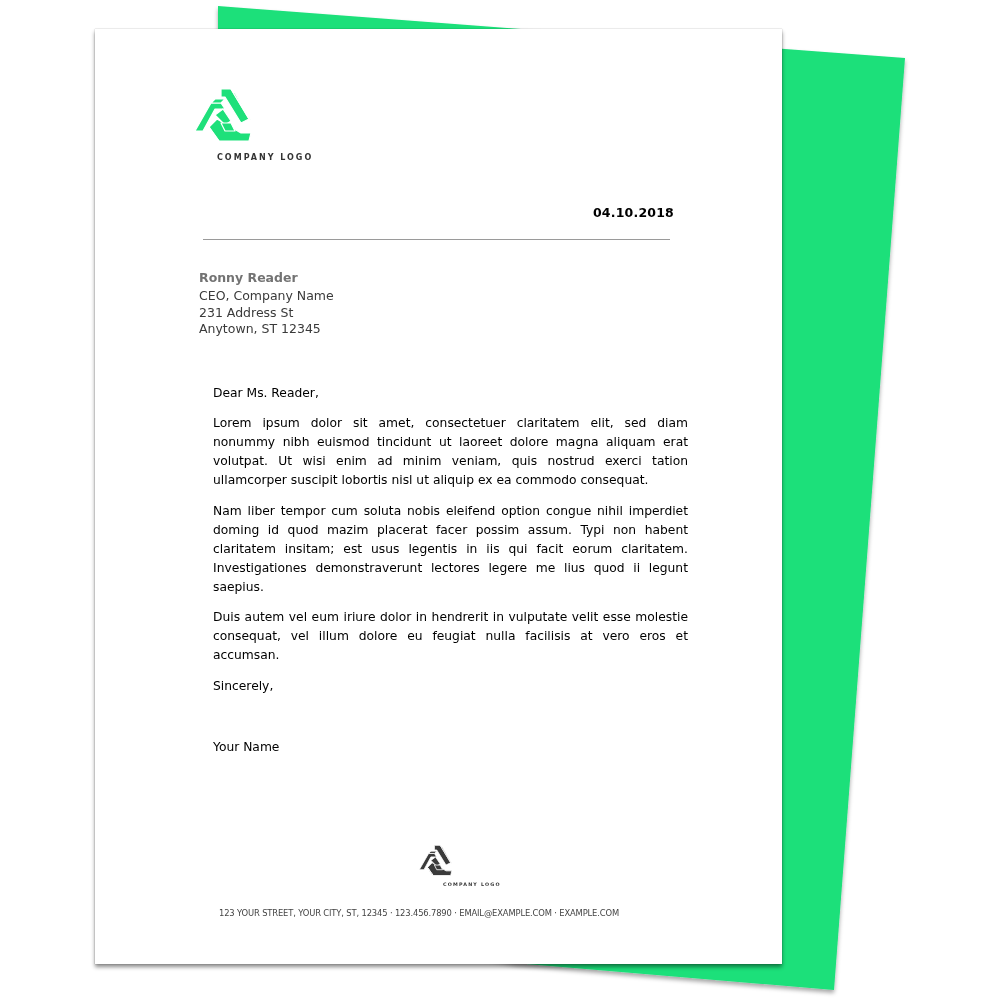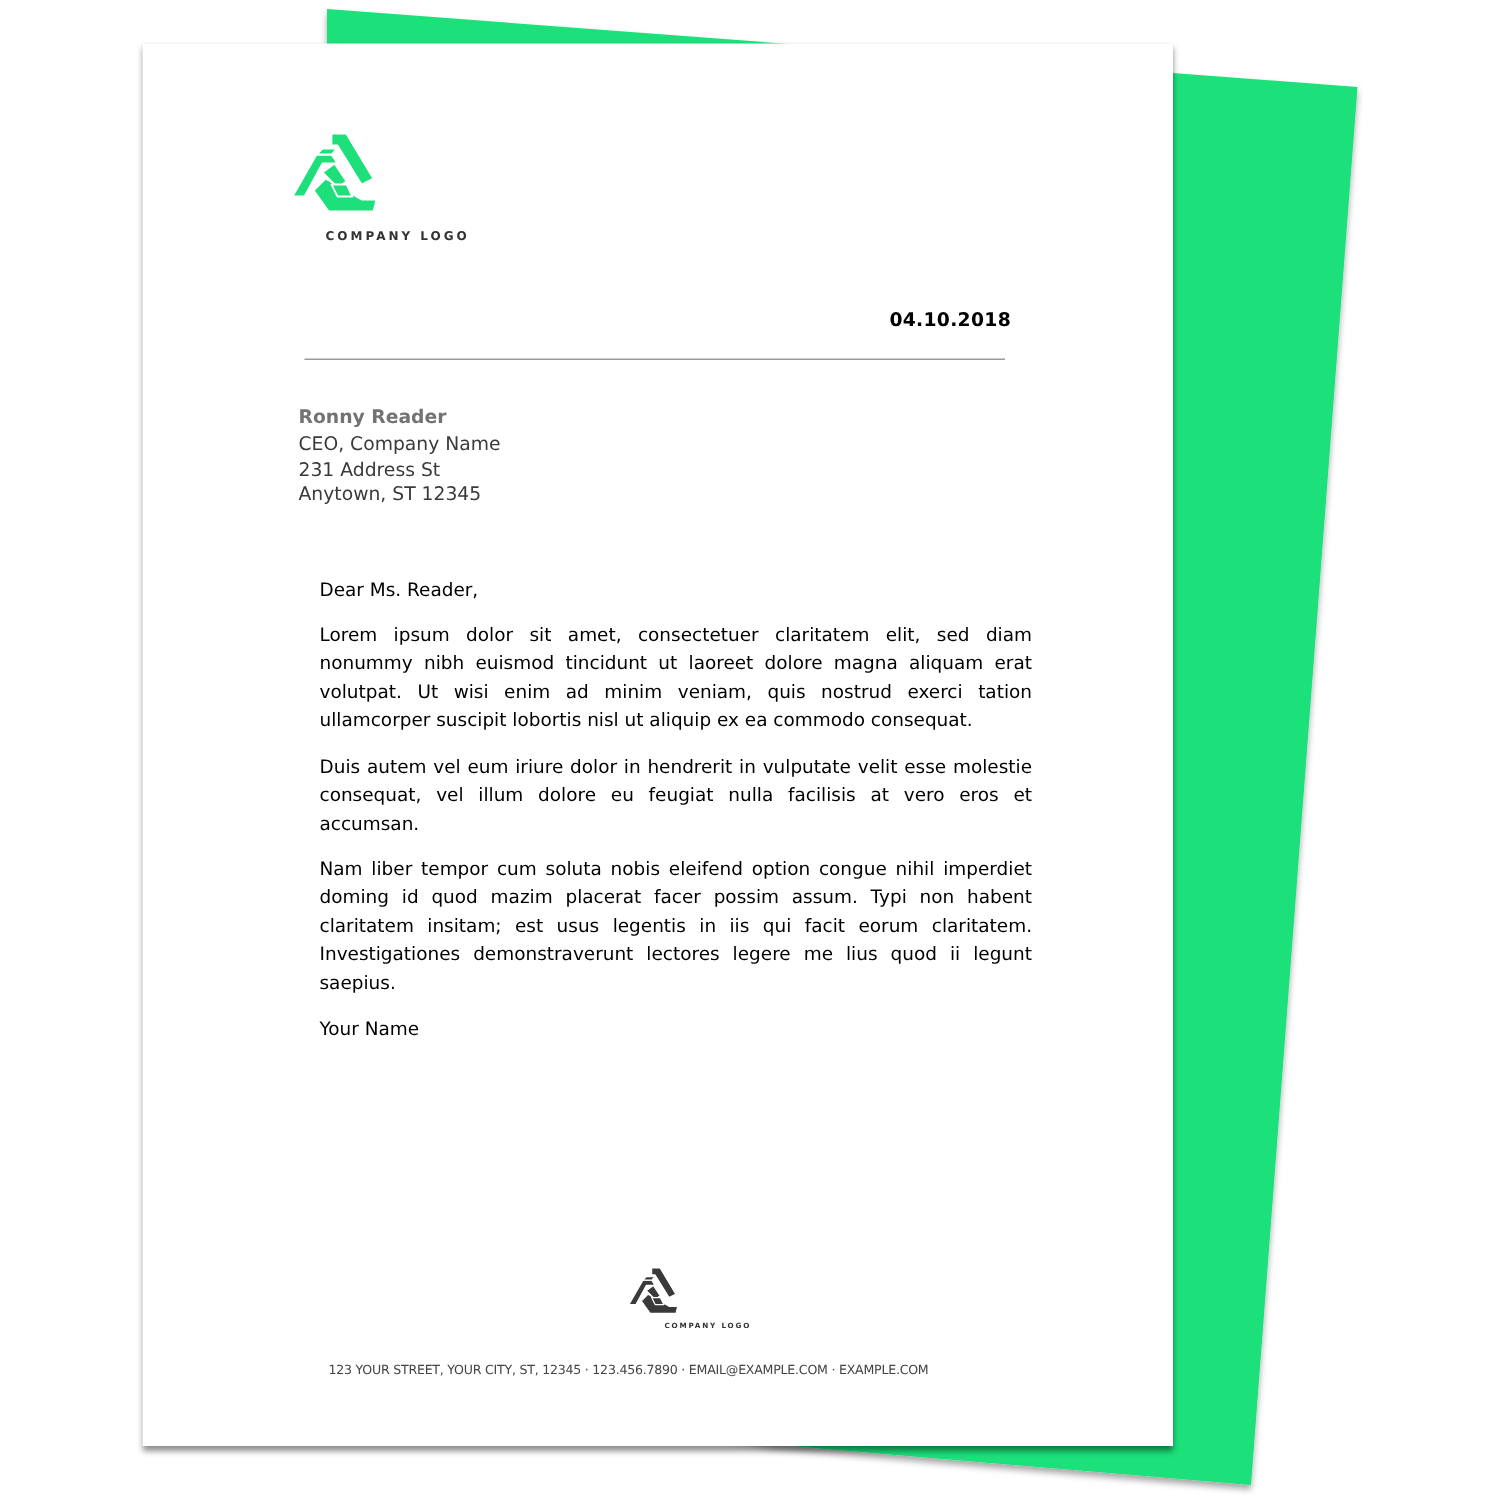--- a/index.html
+++ b/index.html
@@ -171,22 +171,23 @@
     <div class="recipient">
       <div class="name">Ronny Reader</div>
       <div>CEO, Company Name</div>
       <div>231 Address St</div>
       <div>Anytown, ST 12345</div>
     </div>
 
     <div class="letter-body">
       <p class="salutation">Dear Ms. Reader,</p>
       <p>Lorem ipsum dolor sit amet, consectetuer claritatem elit, sed diam nonummy nibh euismod tincidunt ut laoreet dolore magna aliquam erat volutpat. Ut wisi enim ad minim veniam, quis nostrud exerci tation ullamcorper suscipit lobortis nisl ut aliquip ex ea commodo consequat.</p>
+      <p>Nam liber tempor cum soluta nobis eleifend option congue nihil imperdiet doming id quod mazim placerat facer possim assum. Typi non habent claritatem insitam; est usus legentis in iis qui facit eorum claritatem. Investigationes demonstraverunt lectores legere me lius quod ii legunt saepius.</p>
       <p>Duis autem vel eum iriure dolor in hendrerit in vulputate velit esse molestie consequat, vel illum dolore eu feugiat nulla facilisis at vero eros et accumsan.</p>
-      <p>Nam liber tempor cum soluta nobis eleifend option congue nihil imperdiet doming id quod mazim placerat facer possim assum. Typi non habent claritatem insitam; est usus legentis in iis qui facit eorum claritatem. Investigationes demonstraverunt lectores legere me lius quod ii legunt saepius.</p>
+      <p class="closing">Sincerely,</p>
       <p>Your Name</p>
     </div>
 
     <div class="logo-bottom">
       <svg width="36" height="34" viewBox="0 0 62 58">
         <g fill="#3a3a3a" stroke="#ffffff" stroke-width="1.4" stroke-linejoin="round">
           <polygon points="30,2 40,2 58,32 50,36 34,10 30,10"></polygon>
           <polygon points="40,2 44,6 60,34 58,32"></polygon>
           <polygon points="4,44 20,16 30,16 34,22 24,22 12,44"></polygon>
           <polygon points="20,16 24,12 34,12 30,16"></polygon>

